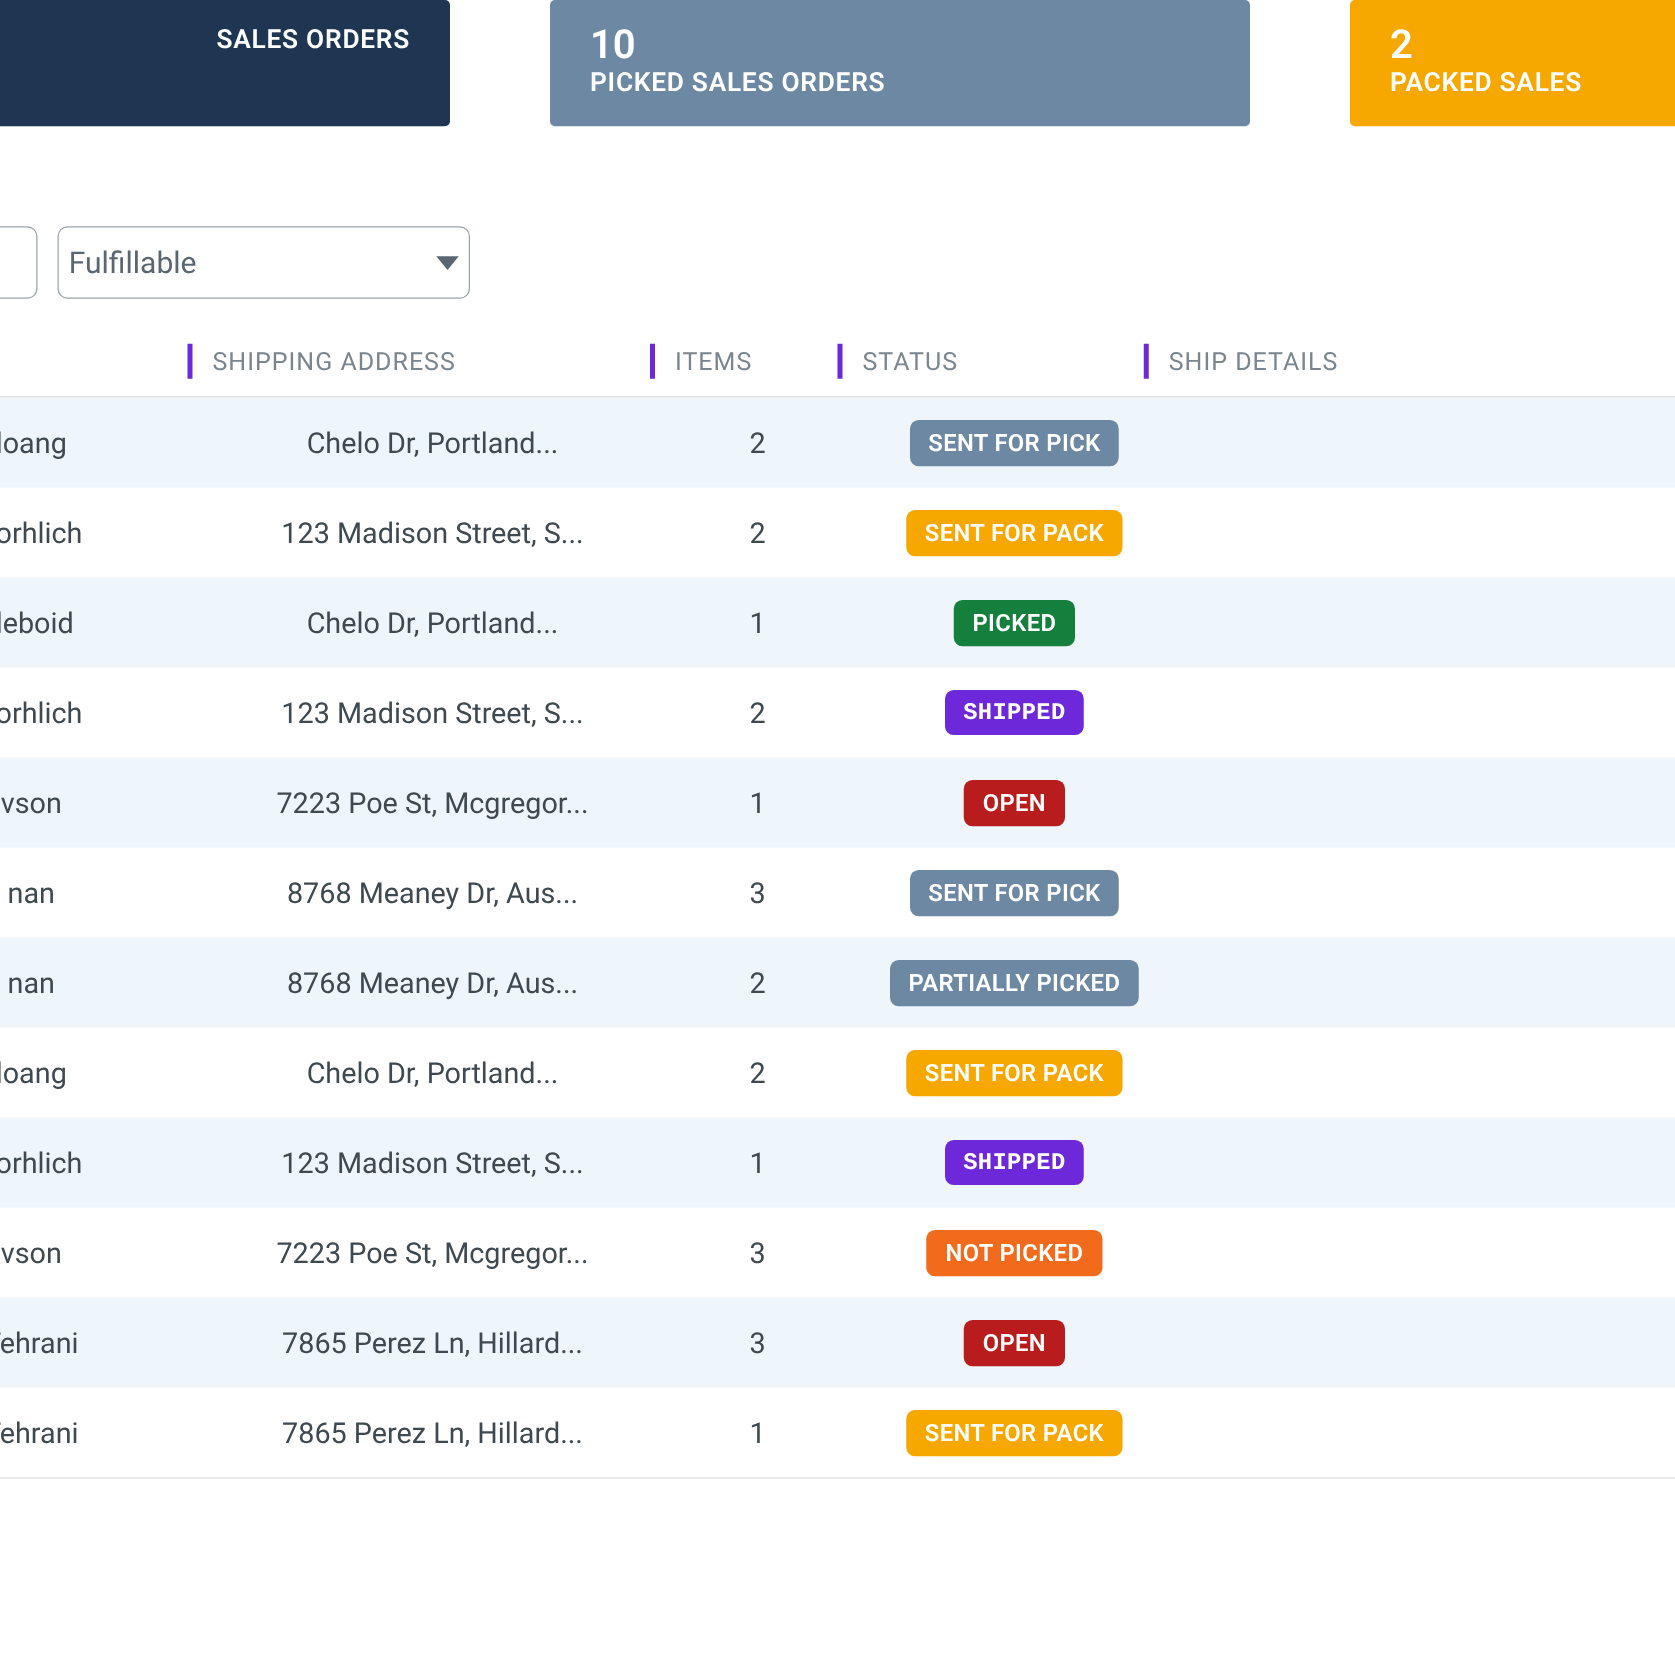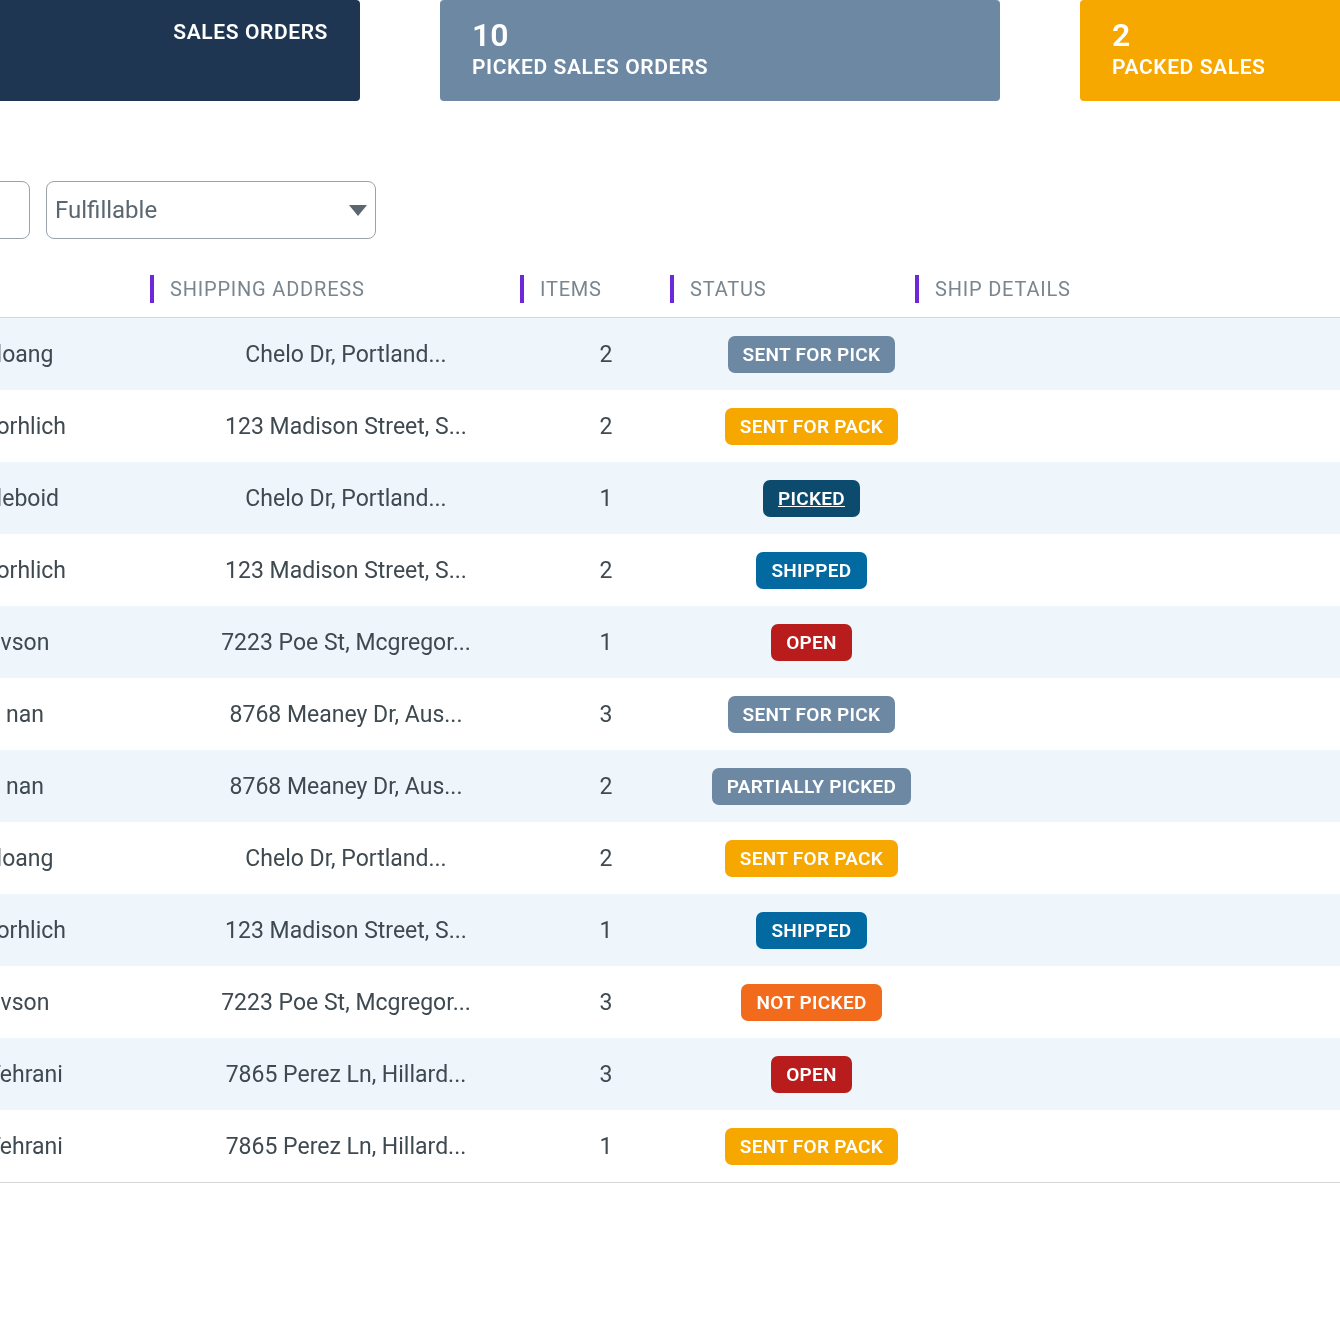--- a/index.html
+++ b/index.html
@@ -122,23 +122,23 @@
     color: #fff;
     font-size: 19px;
     font-weight: 600;
     padding: 7px 15px;
     border-radius: 7px;
     letter-spacing: 0.3px;
     margin-left: 16px;
   }
   .b-sentpick   { background: #6d88a3; }
   .b-sentpack   { background: #f6a700; }
-  .b-picked     { background: #0c4a6e; text-decoration: underline; }
+  .b-picked     { background: #15803d; }
   .b-partial    { background: #6d88a3; }
-  .b-shipped    { background: #0369a1; }
+  .b-shipped    { background: #6d28d9; font-family: Liberation Mono, monospace; }
   .b-open       { background: #b91c1c; }
   .b-notpicked  { background: #f26a1b; }
 </style>
 </head>
 <body>
 
 <div class="tabs-row">
   <div class="tab tab-open">
     <div class="count"></div>
     <div class="label">SALES ORDERS</div>

